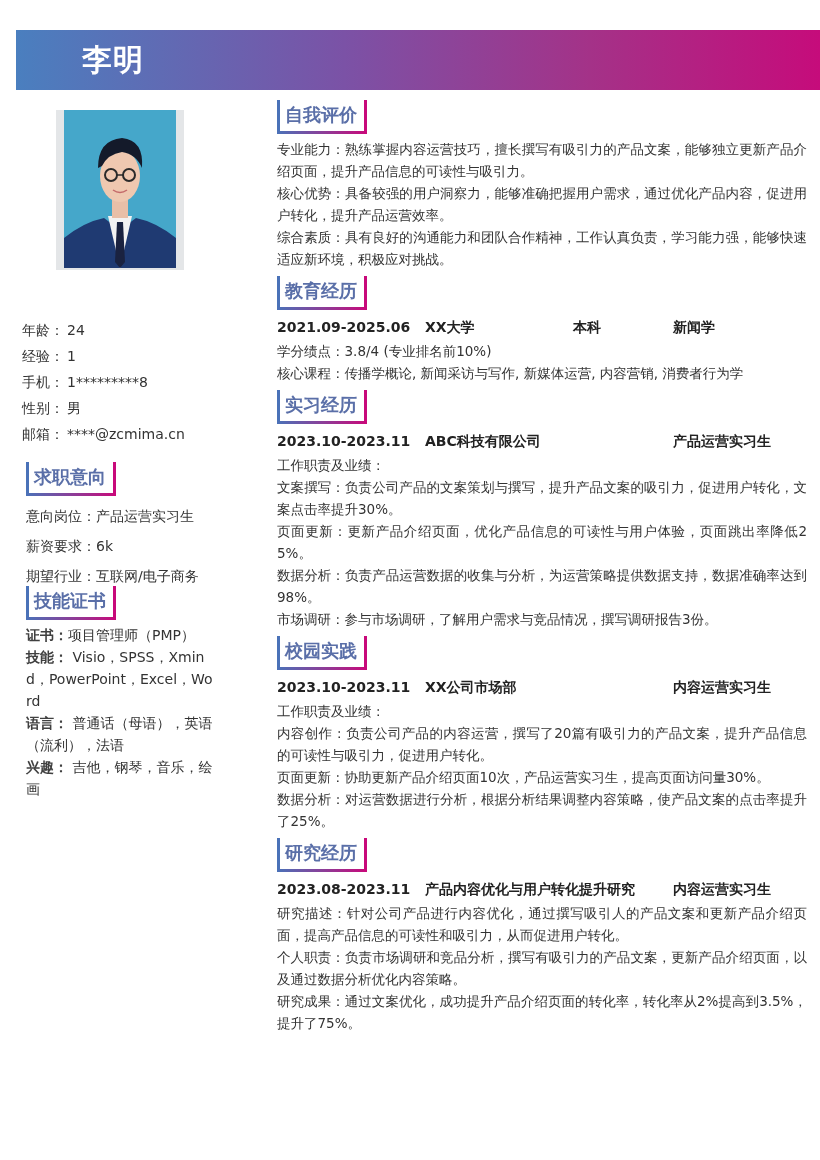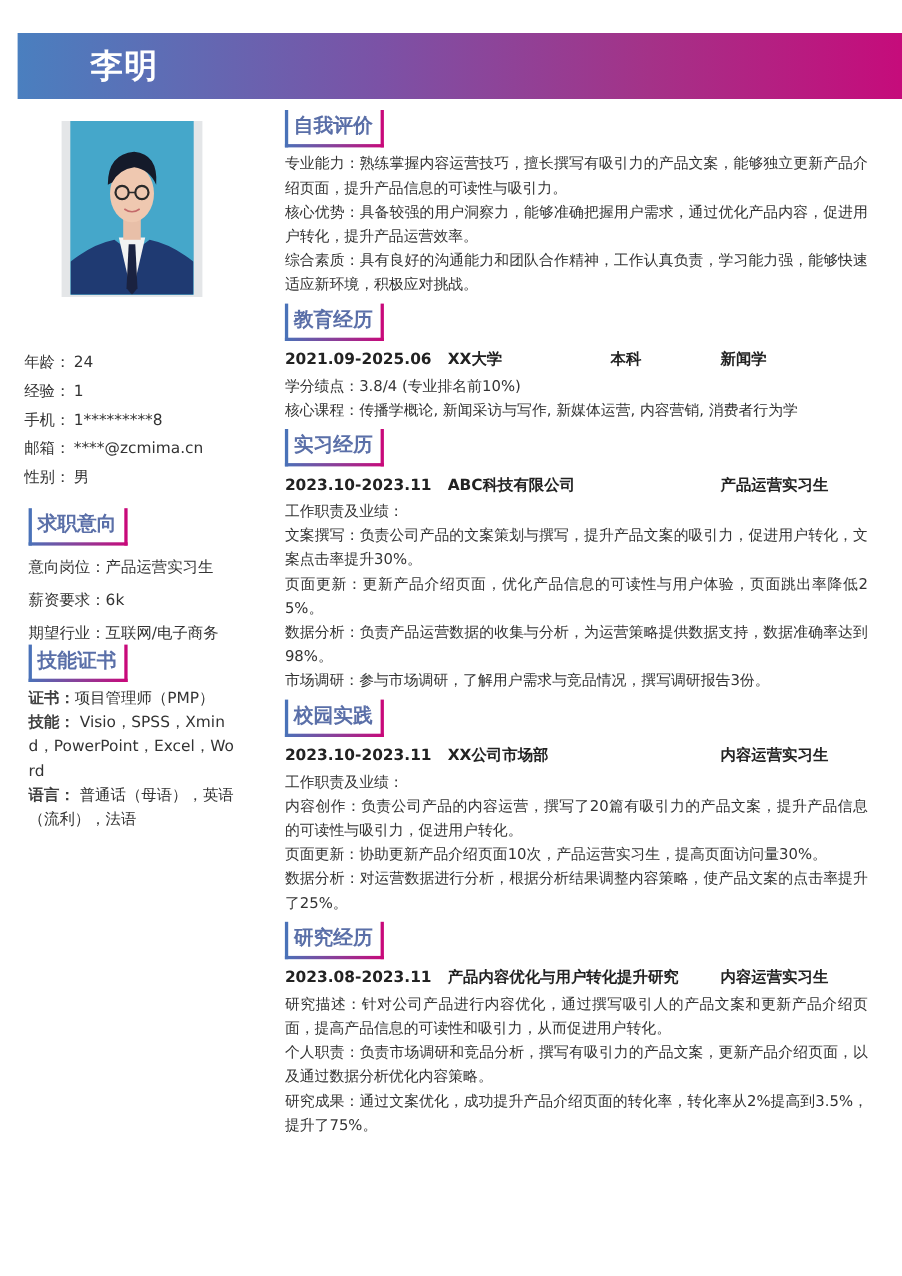--- a/index.html
+++ b/index.html
@@ -43,21 +43,21 @@
     background: linear-gradient(90deg, #4a72b8, #8a3f99, #c8097a);
   }
 
   .left-sec { position: absolute; left: 26px; }
   .intent-list { margin-top: 6px; font-size: 14px; }
   .intent-row { height: 30px; line-height: 28px; display: flex; }
 
   .skills { margin-top: 4px; font-size: 14px; line-height: 22px; width: 190px; word-break: break-all; }
   .skills b { font-weight: bold; color: #404040; }
 
-  .right-col { position: absolute; left: 259px; top: 100px; width: 530px; }
+  .right-col { position: absolute; left: 277px; top: 100px; width: 530px; }
   .rsec { margin-bottom: 6px; }
   .para { font-size: 13.5px; line-height: 22px; color: #333; text-align: justify; word-break: break-all; }
   .entry-head {
     display: flex; font-size: 14px; font-weight: bold; color: #222; height: 26px; line-height: 26px; margin-top: 4px;
   }
   .entry-head .c1 { width: 148px; }
   .entry-head .c2 { width: 248px; }
 </style>
 </head>
 <body>
@@ -92,26 +92,26 @@
     </div>
     <div class="basic-row">
       <span class="lbl">经验：</span>
       <span>1</span>
     </div>
     <div class="basic-row">
       <span class="lbl">手机：</span>
       <span>1*********8</span>
     </div>
     <div class="basic-row">
+      <span class="lbl">性别：</span>
+      <span>男</span>
+    </div>
+    <div class="basic-row">
       <span class="lbl">邮箱：</span>
       <span>****@zcmima.cn</span>
-    </div>
-    <div class="basic-row">
-      <span class="lbl">性别：</span>
-      <span>男</span>
     </div>
   </div>
 
   <div class="left-sec" style="top:372px;">
     <div class="section-title">
       <span>求职意向</span>
       <span class="underline"></span>
     </div>
     <div class="intent-list">
       <div class="intent-row">
@@ -131,20 +131,21 @@
 
   <div class="left-sec" style="top:496px;">
     <div class="section-title">
       <span>技能证书</span>
       <span class="underline"></span>
     </div>
     <div class="skills">
       <div><b>证书：</b><span>项目管理师（PMP）</span></div>
       <div><b>技能：</b><span> Visio，SPSS，Xmind，PowerPoint，Excel，Word</span></div>
       <div><b>语言：</b><span> 普通话（母语），英语（流利），法语</span></div>
+      <div><b>兴趣：</b><span> 吉他，钢琴，音乐，绘画</span></div>
     </div>
   </div>
 </div>
 
 <div class="right-col">
   <div class="rsec">
     <div class="section-title">
       <span>自我评价</span>
       <span class="underline"></span>
     </div>

